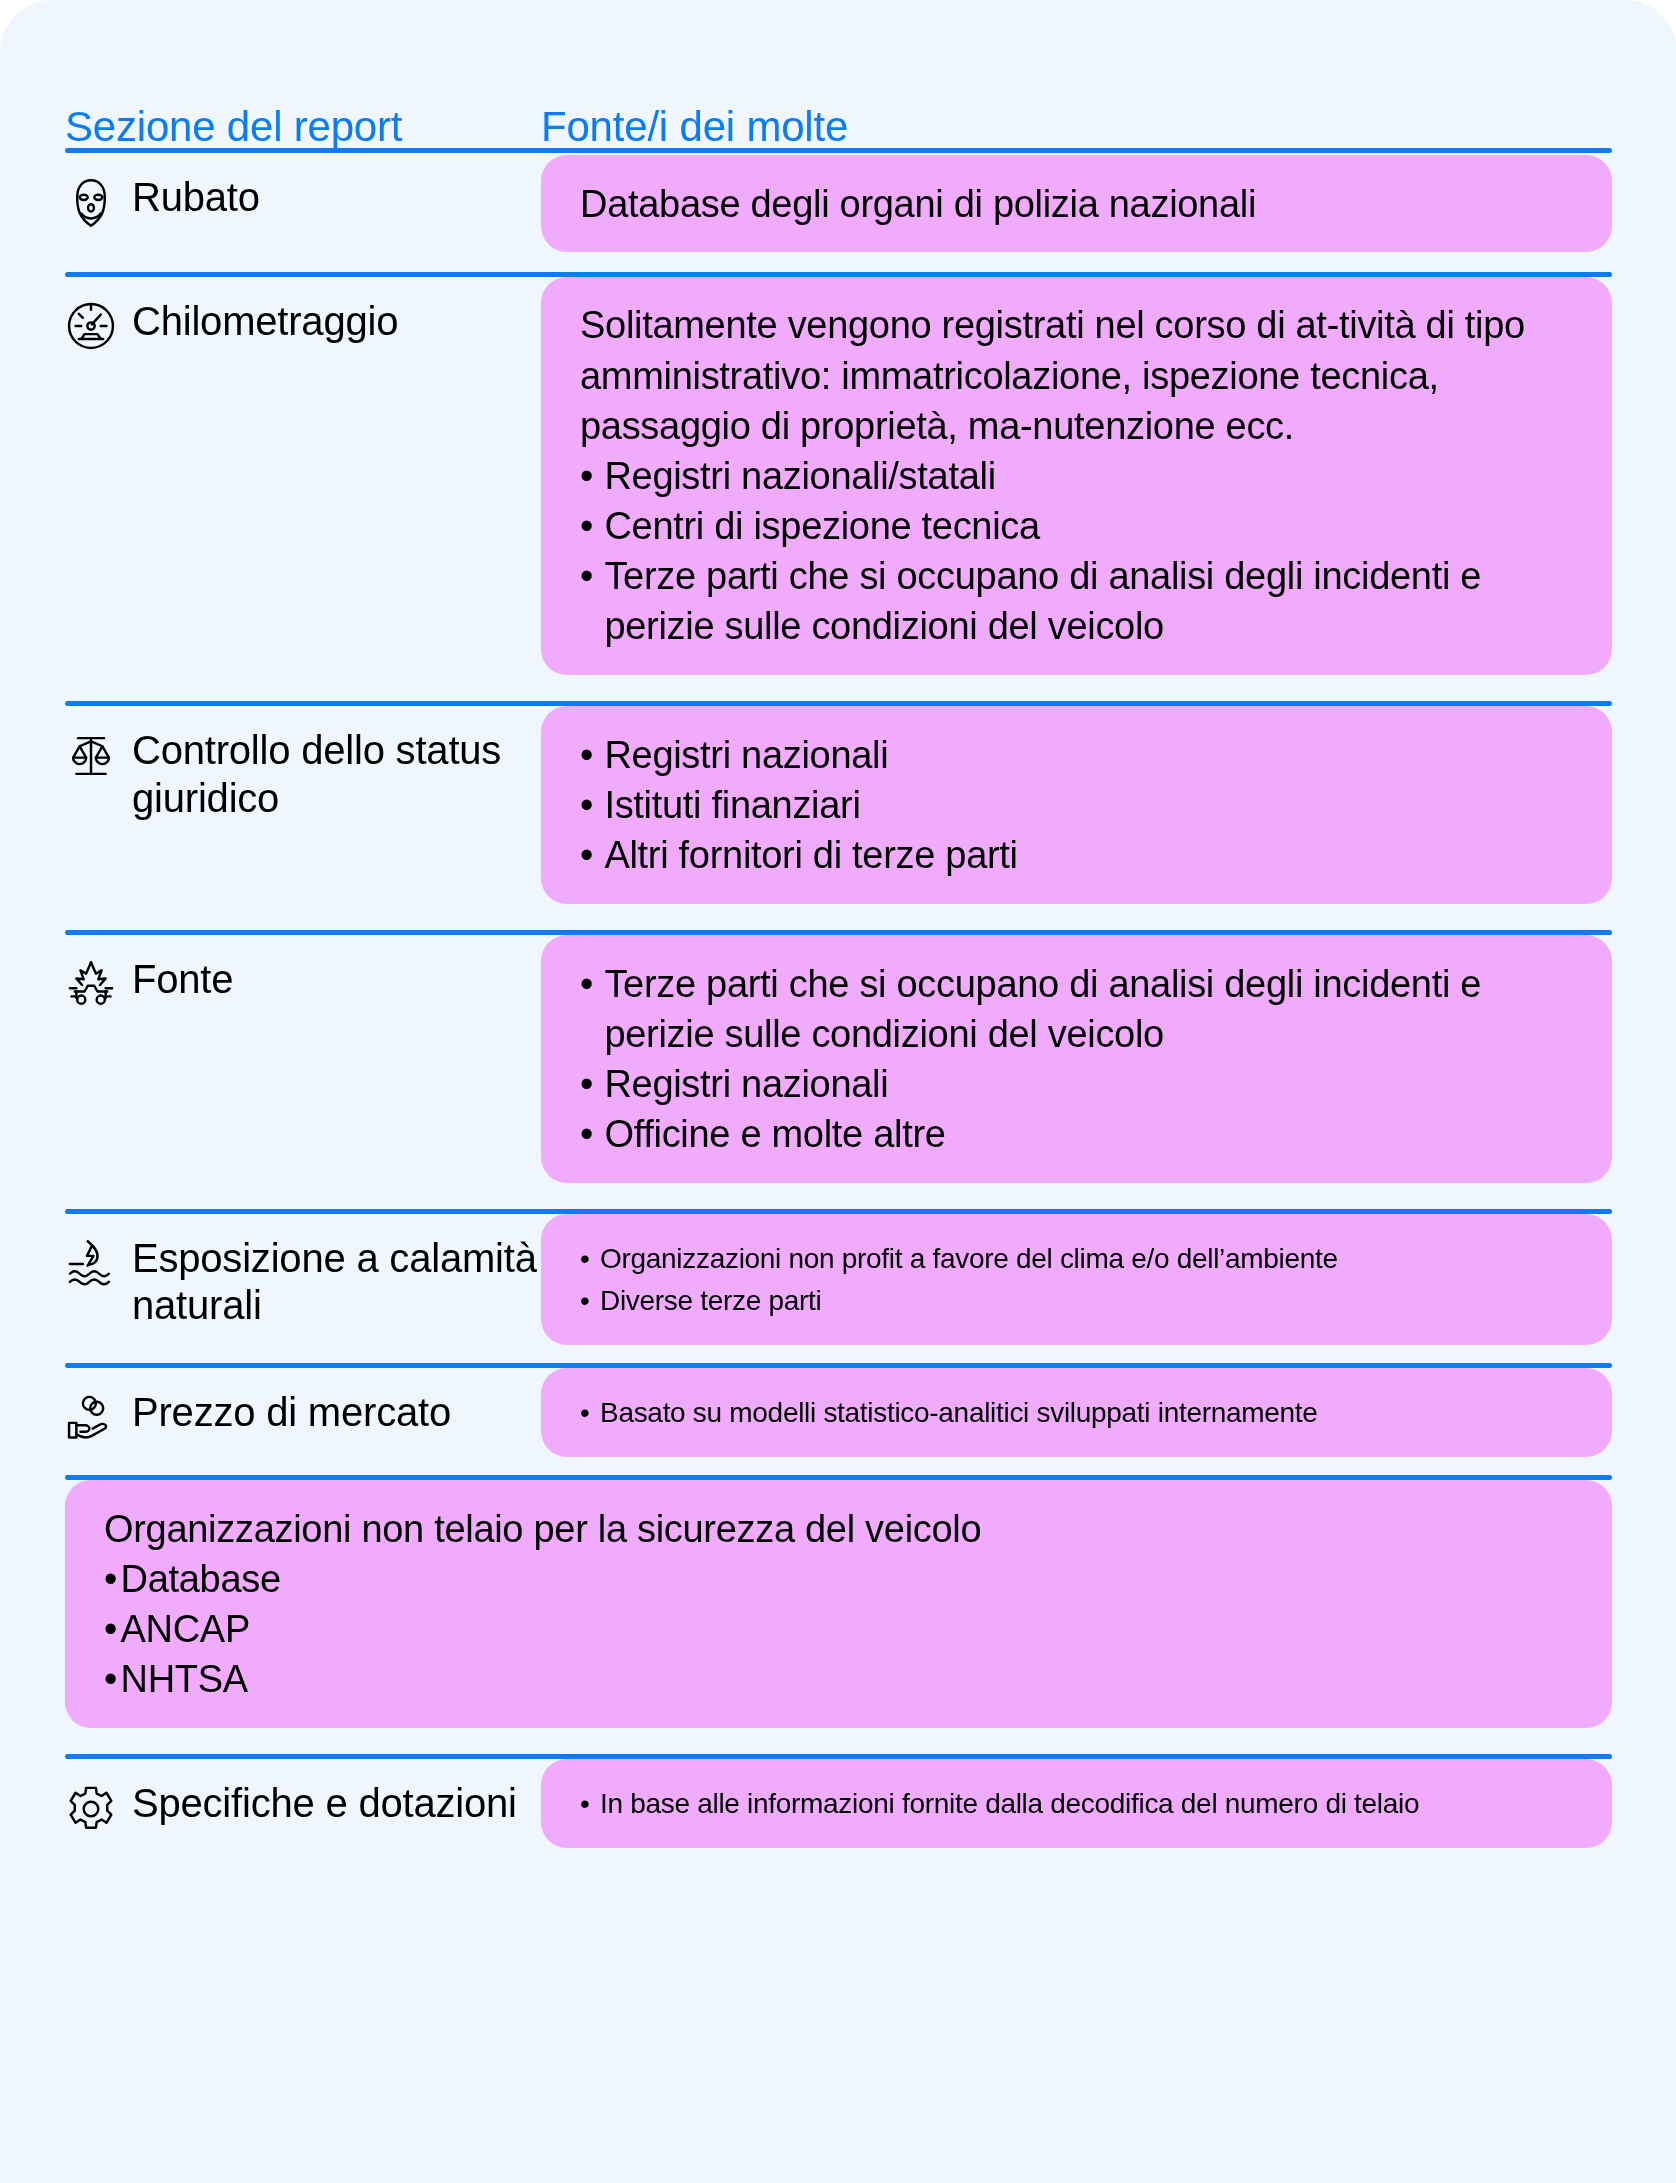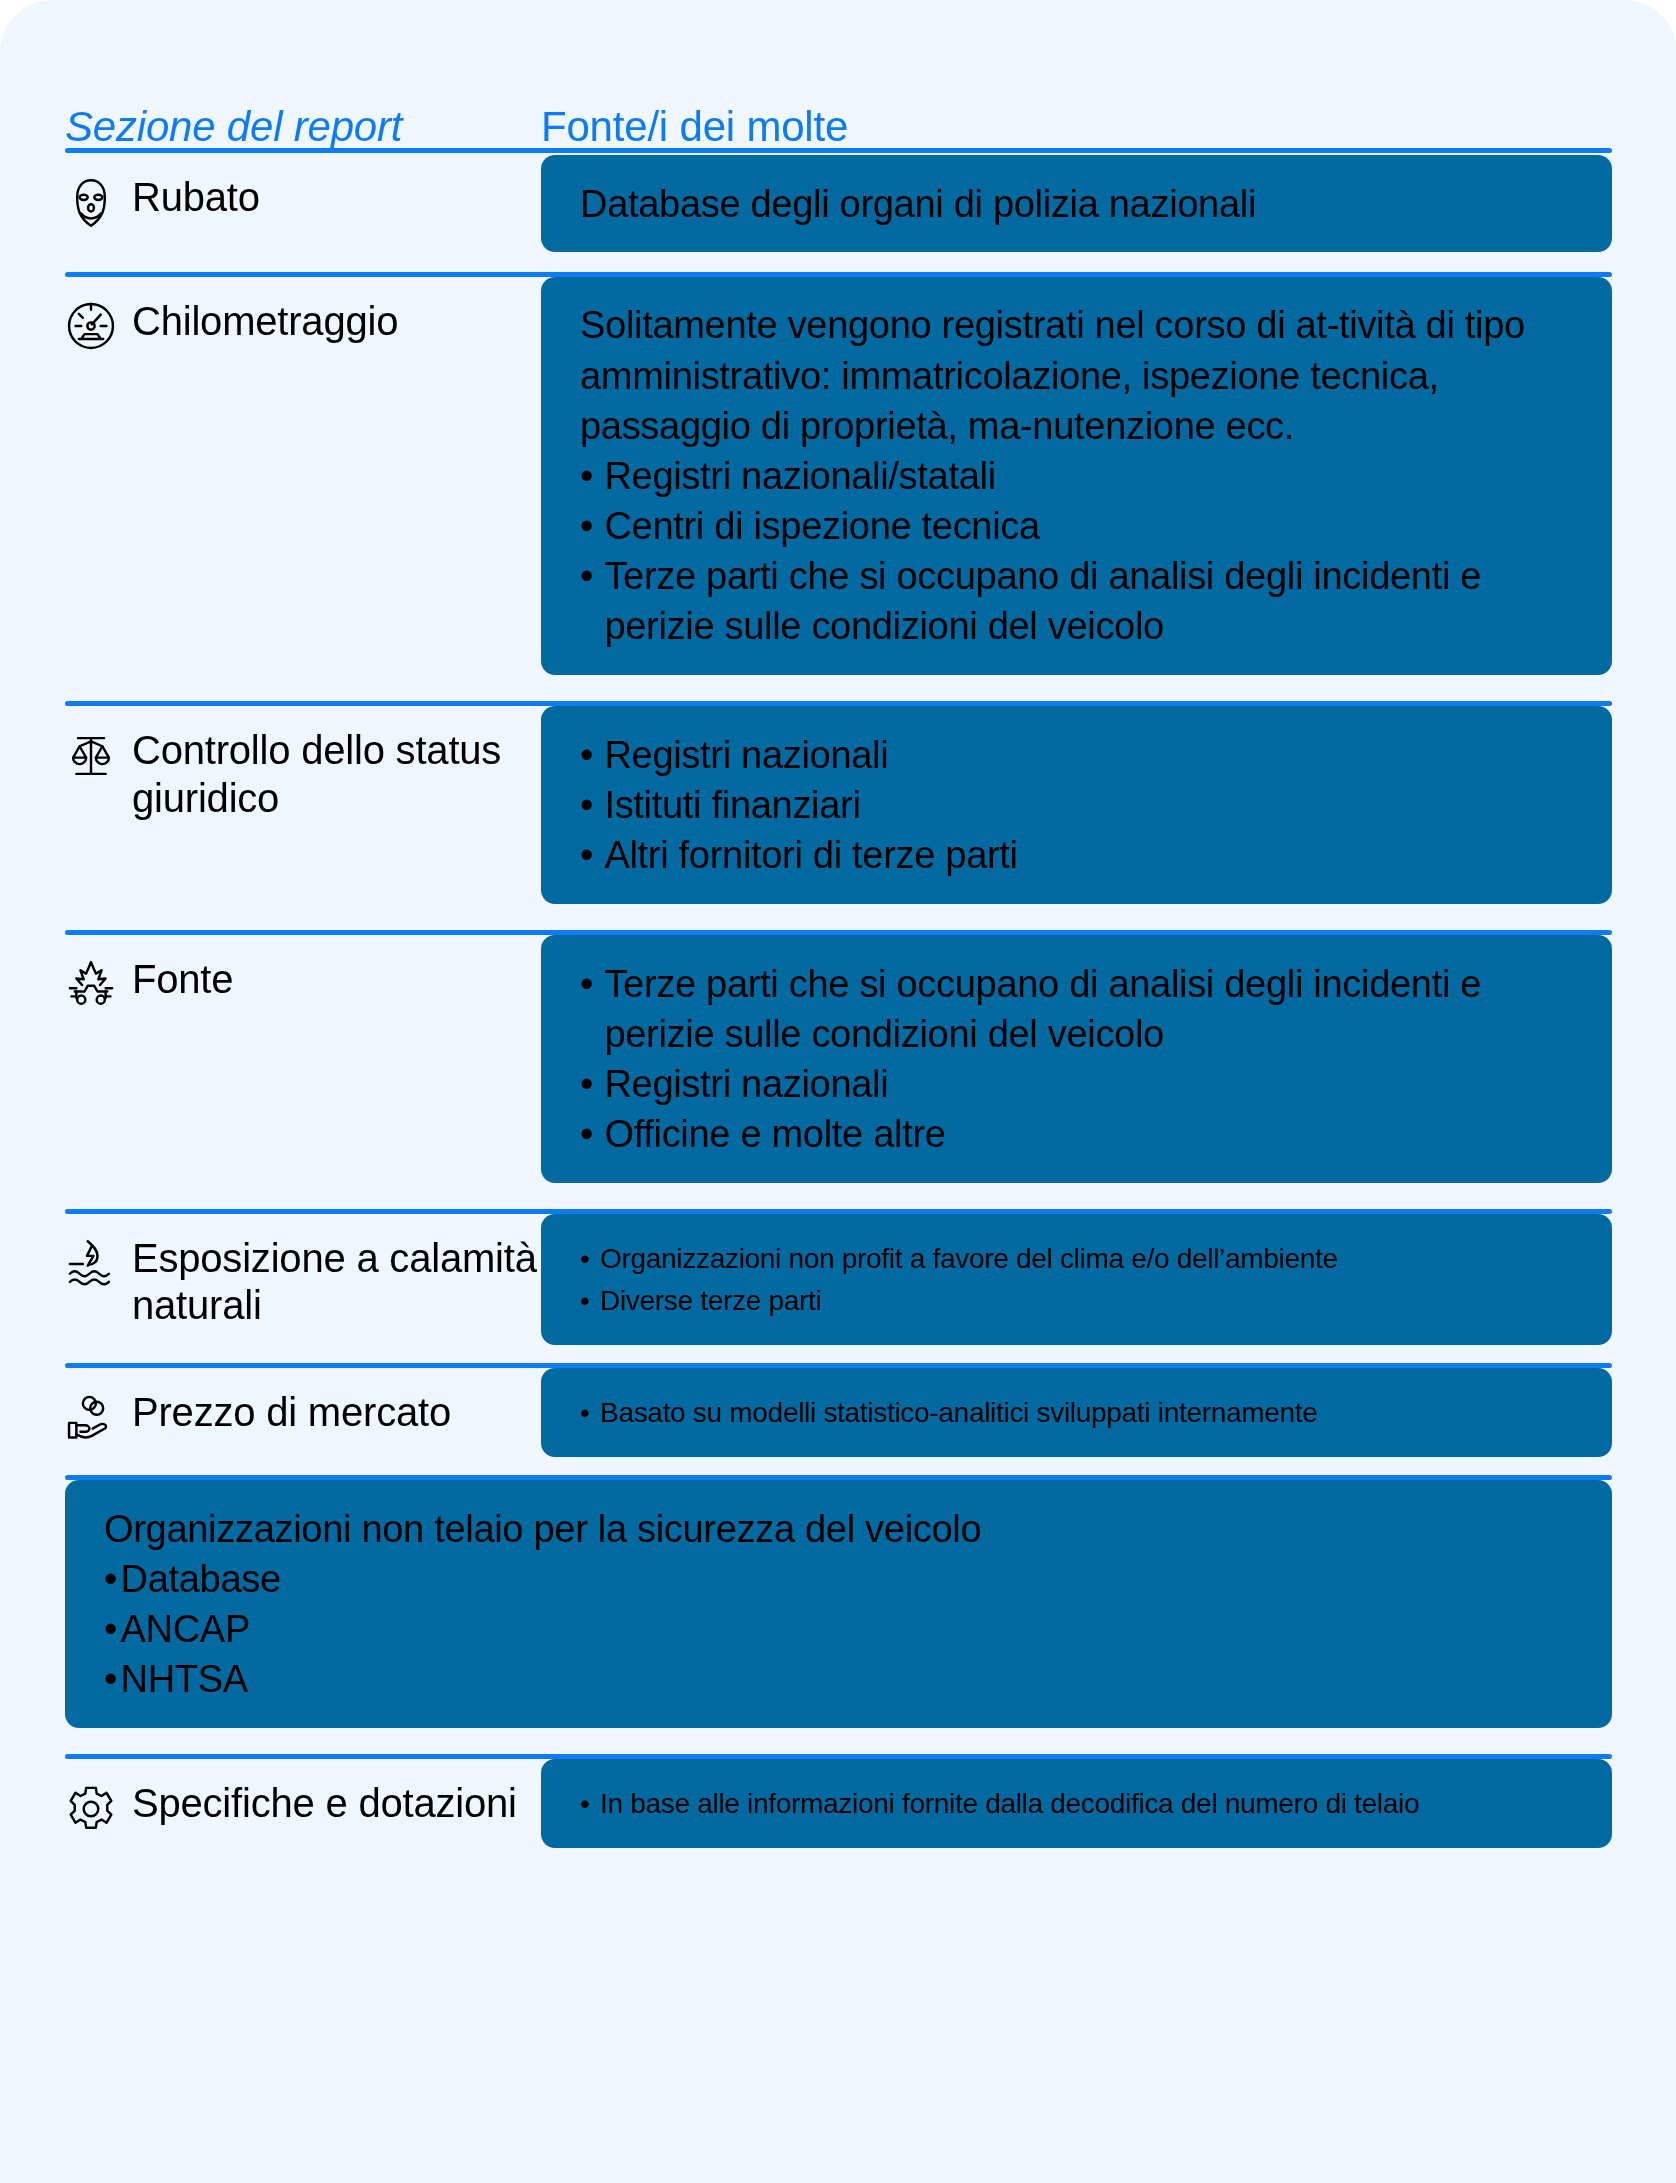--- a/index.html
+++ b/index.html
@@ -29,21 +29,21 @@
     padding-top: 65px;
   }
   .head-cell {
     color: #0d7cf2;
     font-size: 42px;
     font-weight: 400;
     letter-spacing: -0.2px;
     line-height: 1;
     white-space: nowrap;
   }
-  .head-cell.sec { width: 476px; font-style: italic; }
+  .head-cell.sec { width: 476px; }
 
   
   .divider {
     height: 5.2px;
     background: #0d7cf2;
     border-radius: 2.6px;
     margin: 0;
   }
 
   
@@ -77,22 +77,22 @@
 
   .row-content {
     flex: 1 1 auto;
     display: flex;
     align-items: center;
     align-self: stretch;
   }
 
   .pill {
     width: 100%;
-    background: #0369a1;
-    border-radius: 14px;
+    background: #f0abfc;
+    border-radius: 26px;
     padding: 23.6px 39px;
   }
   .pill p, .pill li {
     font-size: 38px;
     line-height: 1.32;
     color: #000000;
     letter-spacing: -0.3px;
   }
   .pill ul { list-style: none; }
   .pill li {

